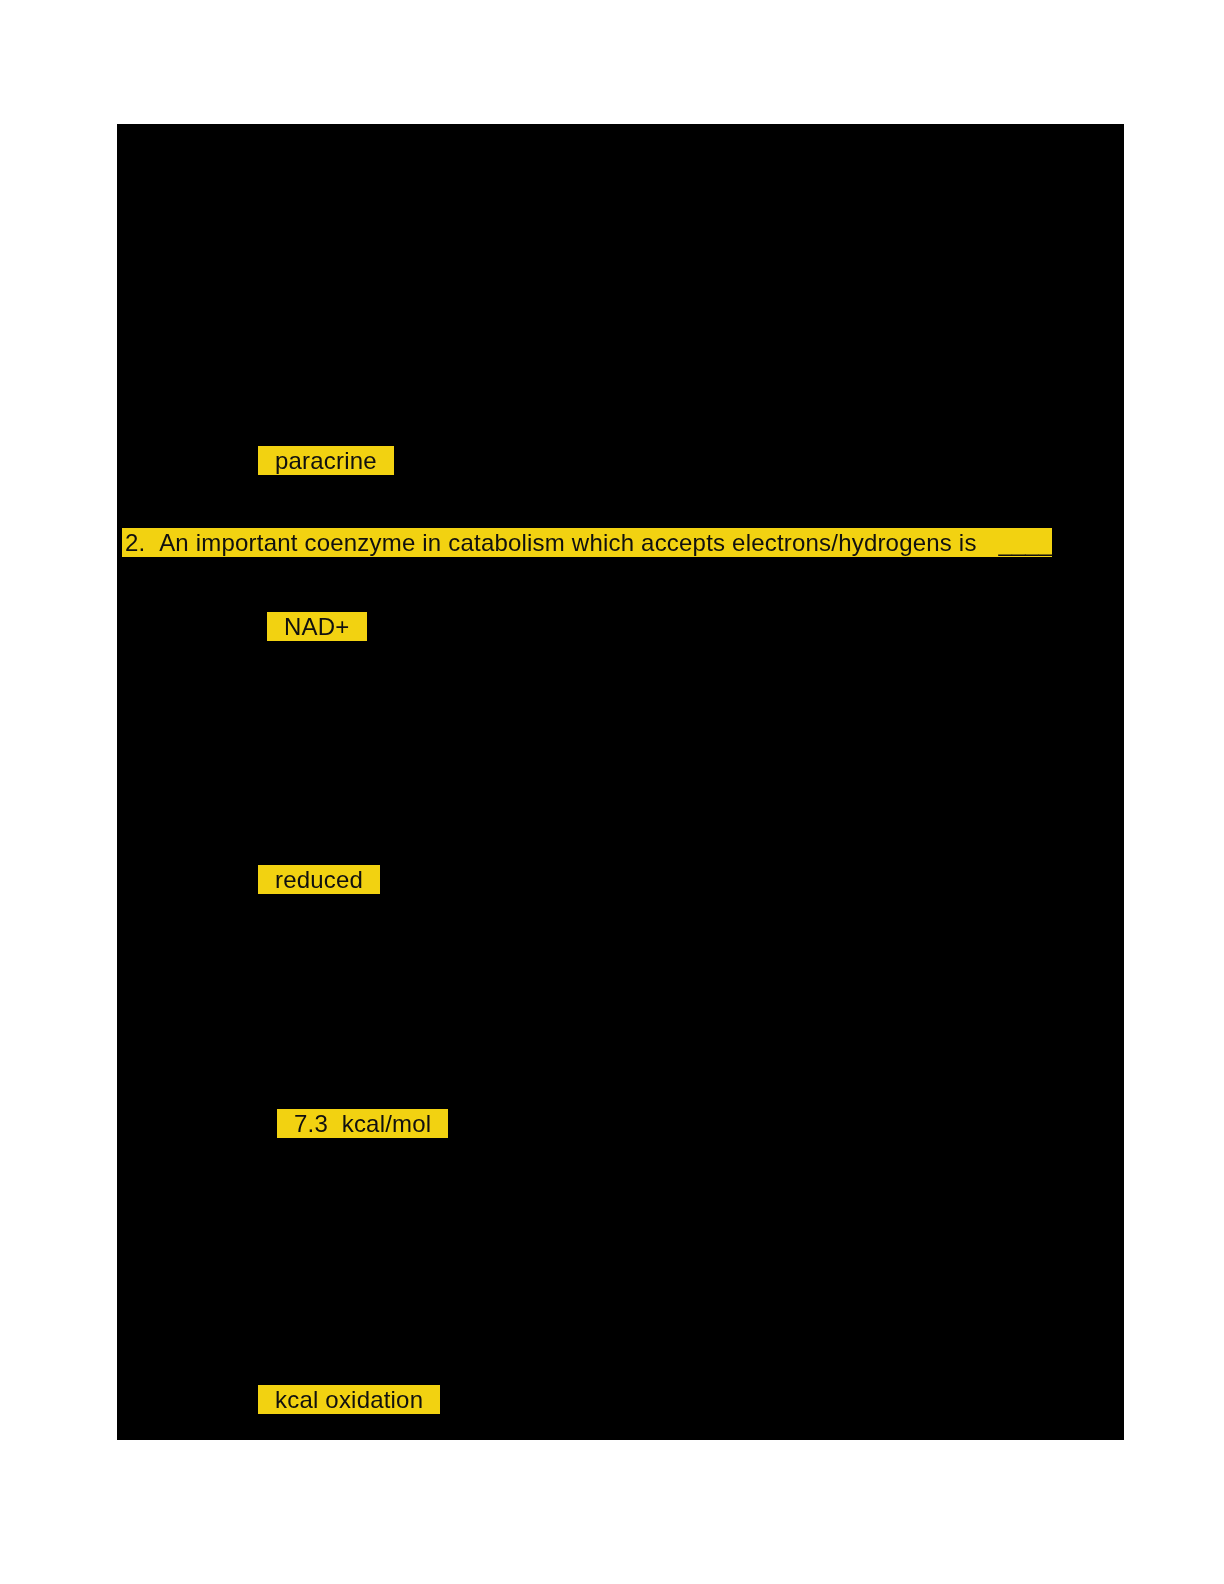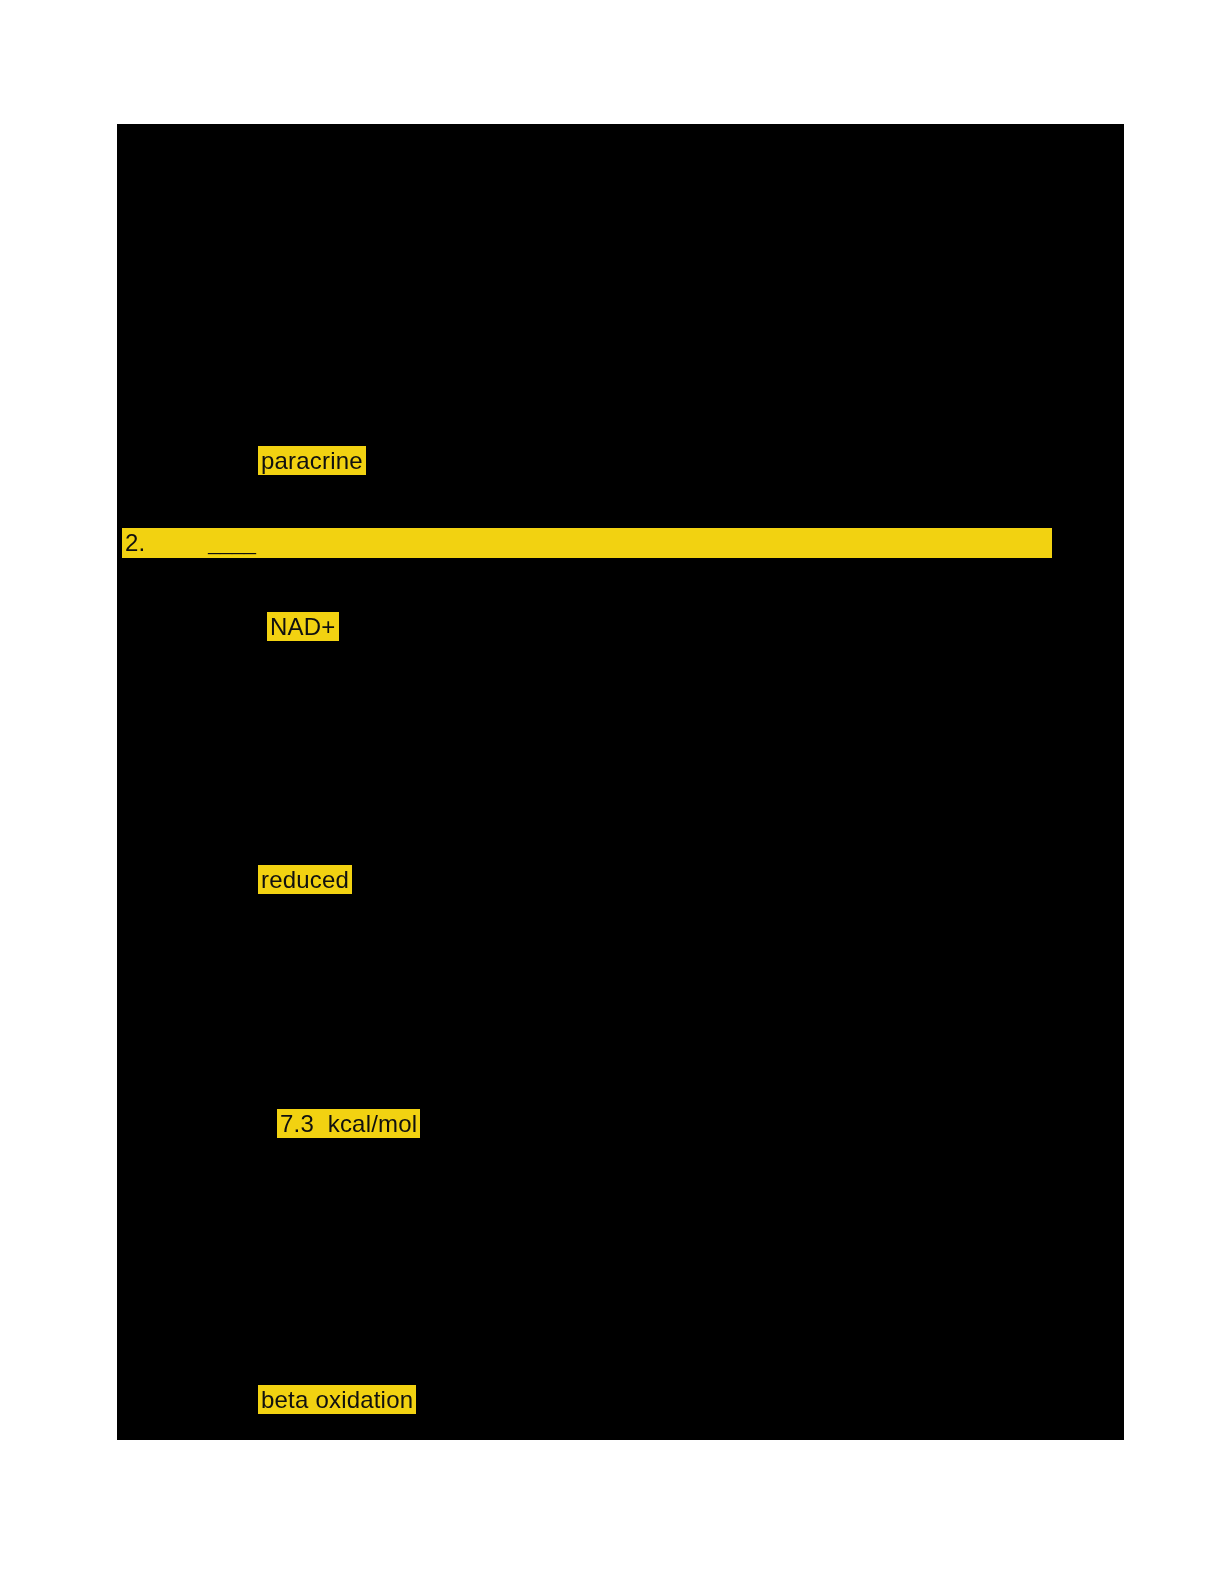--- a/index.html
+++ b/index.html
@@ -23,21 +23,21 @@
     height: 1316px;
     background: #000000;
   }
   .hl {
     position: absolute;
     background: #f2d211;
     color: #101010;
     font-size: 24px;
     line-height: 29px;
     white-space: pre;
-    padding: 0 3px;
+    padding: 0 17px;
     letter-spacing: 0.2px;
   }
   .q-line {
     left: 5px;
     top: 404px;
     width: 930px;
     display: flex;
     align-items: baseline;
     padding: 0;
   }
@@ -45,47 +45,47 @@
     display: inline-block;
     width: 72px;
     padding-left: 3px;
     box-sizing: border-box;
   }
   .q-text {
     display: inline-block;
   }
   .q-blank {
     display: inline-block;
-    margin-left: 14px;
+    margin-left: 22px;
     letter-spacing: 0;
-    font-family: Liberation Serif, serif;
   }
   .hl-paracrine   { left: 141px; top: 322px; }
   .hl-nad         { left: 150px; top: 488px; }
   .hl-reduced     { left: 141px; top: 709px; margin-top: 32px; }
   .hl-kcal        { left: 160px; top: 985px; text-align: right; }
   .hl-beta        { left: 141px; top: 1261px; }
 </style>
 </head>
 <body>
 
 <div class="canvas">
 
   <div class="doc">
 
     <span class="hl hl-paracrine">paracrine</span>
 
     <div class="hl q-line">
       <span class="q-number">2.</span>
+      <span class="q-text">An important coenzyme in catabolism which accepts electrons/hydrogens is</span>
       <span class="q-blank">____</span>
     </div>
 
     <span class="hl hl-nad">NAD+</span>
 
     <span class="hl hl-reduced">reduced</span>
 
     <span class="hl hl-kcal">7.3  kcal/mol</span>
 
-    <span class="hl hl-beta">beta oxidation</span>
+    <span class="hl hl-beta">kcal oxidation</span>
 
   </div>
 
 </div>
 
 </body></html>

